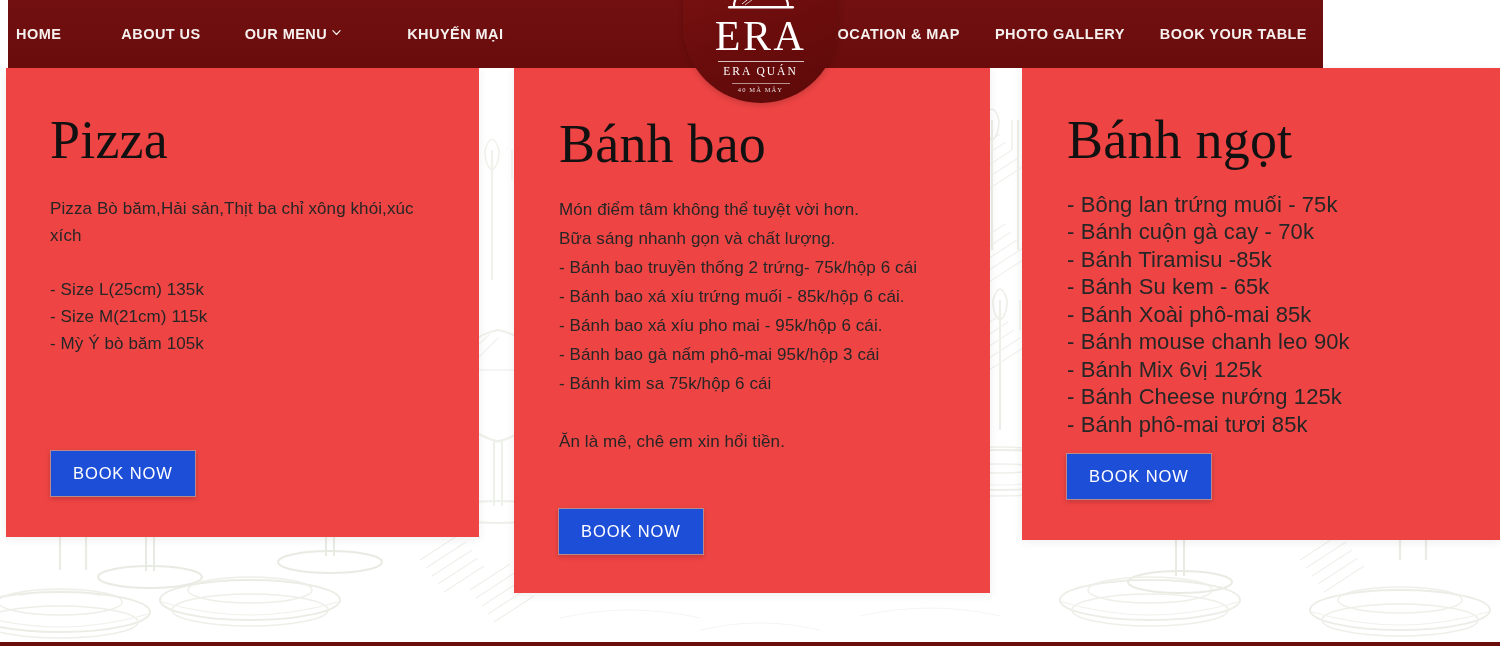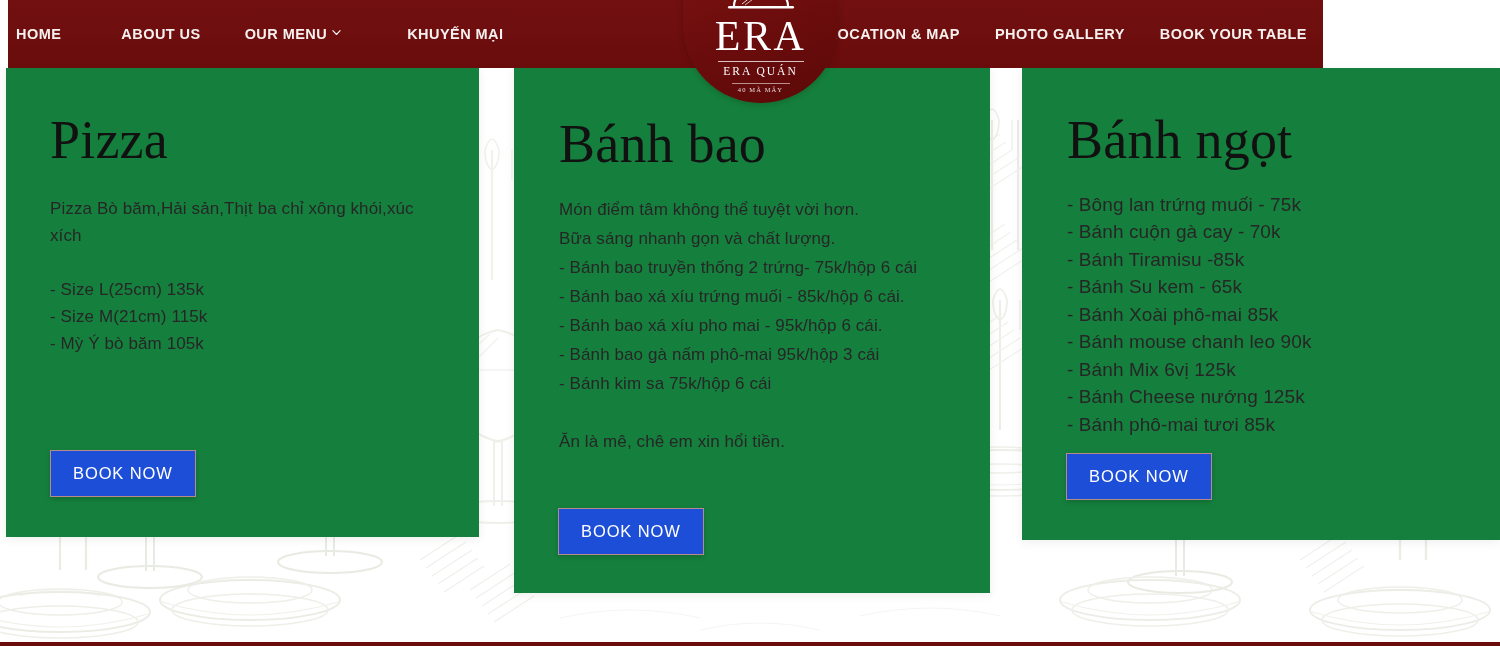--- a/index.html
+++ b/index.html
@@ -139,21 +139,21 @@
   .cards {
     position: absolute;
     top: 68px; left: 0;
     width: 1500px;
     height: 578px;
     z-index: 10;
   }
 
   .card {
     position: absolute;
-    background: #15803d;
+    background: #ef4444;
     box-shadow: 0 2px 10px rgba(0,0,0,0.07);
   }
   .card-1 { left: 6px;    top: 0px;  width: 473px; height: 469px; }
   .card-2 { left: 514px;  top: 0px;  width: 476px; height: 525px; }
   .card-3 { left: 1022px; top: 0px;  width: 478px; height: 472px; }
 
   .card-inner {
     padding: 44px 40px 0 44px;
   }
   .card-2 .card-inner { padding-left: 45px; padding-top: 48px; }
@@ -173,21 +173,21 @@
 
   .card-body {
     font-family: "Liberation Sans", sans-serif;
     font-size: 17px;
     line-height: 27px;
     color: #262626;
     white-space: pre-wrap;
     letter-spacing: 0.1px;
   }
   .card-2 .card-body { font-size: 17px; line-height: 29px; }
-  .card-3 .card-body { font-size: 19px; line-height: 27.5px; }
+  .card-3 .card-body { font-size: 22px; line-height: 27.5px; }
 
   
   .book-btn {
     display: inline-block;
     background: #1d4ed8;
     color: #ffffff;
     border: 1px solid #b98a8a;
     font-family: "Liberation Sans", sans-serif;
     font-size: 16.5px;
     letter-spacing: 0.9px;

